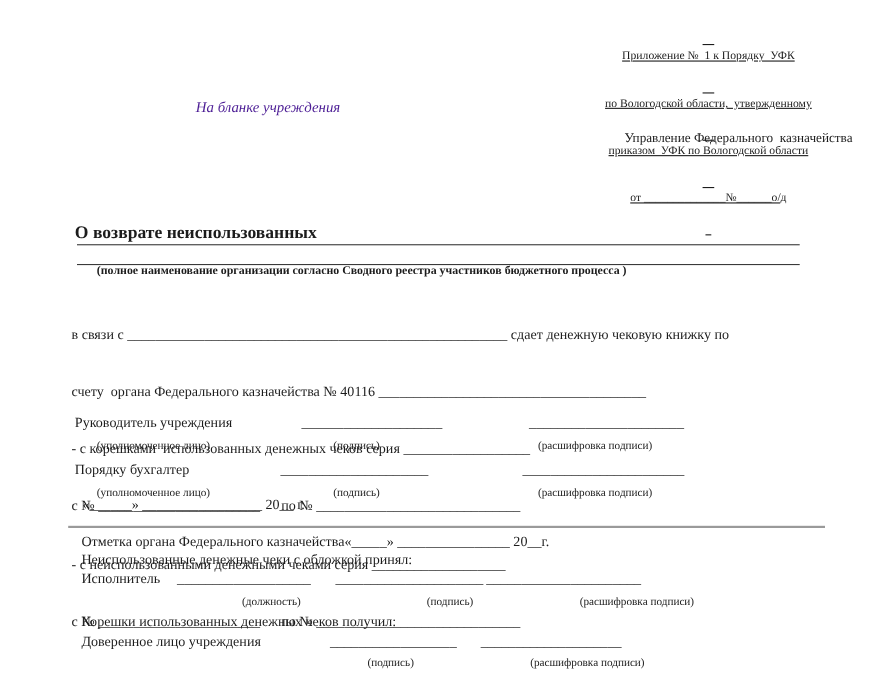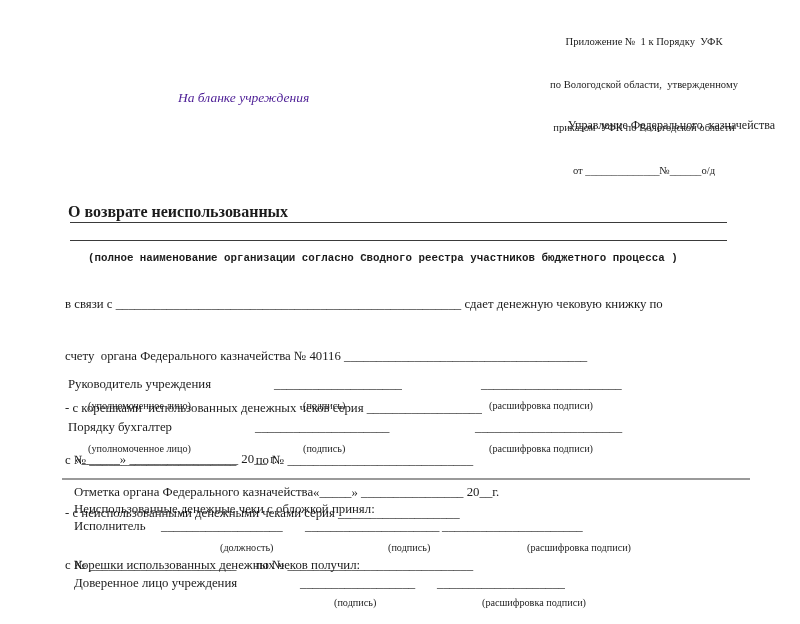--- a/index.html
+++ b/index.html
@@ -3,29 +3,29 @@
 <meta charset="utf-8">
 <style>
   html,body{margin:0;padding:0;}
   body{
     width:800px;height:624px;background:#ffffff;
     font-family:"Liberation Serif", serif;color:#1c1c1c;
     position:relative;overflow:hidden;
   }
   .page{position:absolute;inset:0;background:#fff;}
   .abs{position:absolute;white-space:pre-wrap;}
-  .appendix{top:6px;right:45px;width:222px;text-align:center;
-    font-size:10.6px;line-height:14.4px;}
+  .appendix{top:16px;right:45px;width:222px;text-align:center;
+    font-size:10.6px;line-height:14.4px;text-decoration:underline;}
   .letterhead{left:178px;top:90px;font-size:13.5px;font-style:italic;
     color:#4c1d95;}
   .treasury-name{top:89px;right:25px;width:280px;text-align:right;
     font-size:12px;line-height:14.5px;}
   .subject{left:68px;top:176px;font-size:16px;font-weight:bold;line-height:14.5px;}
   .rule{left:70px;width:657px;height:0;border-top:1px solid #3a3a3a;}
-  .org-caption{left:88px;top:252px;font-size:10.8px;font-weight:bold;font-family:Liberation Mono, monospace;}
+  .org-caption{left:88px;top:240px;font-size:10.8px;font-weight:bold;}
   .body-block{left:65px;top:261px;font-size:12.8px;line-height:17.4px;width:700px;}
   .lbl{font-size:12.8px;text-align:right;}
   .blank{font-size:12.8px;letter-spacing:0;}
   .cap{font-size:10.2px;color:#1c1c1c;}
   .divider{left:62px;top:478px;width:688px;height:2px;background:#9a9a9a;}
 </style>
 </head>
 <body>
 
 <div class="page">

